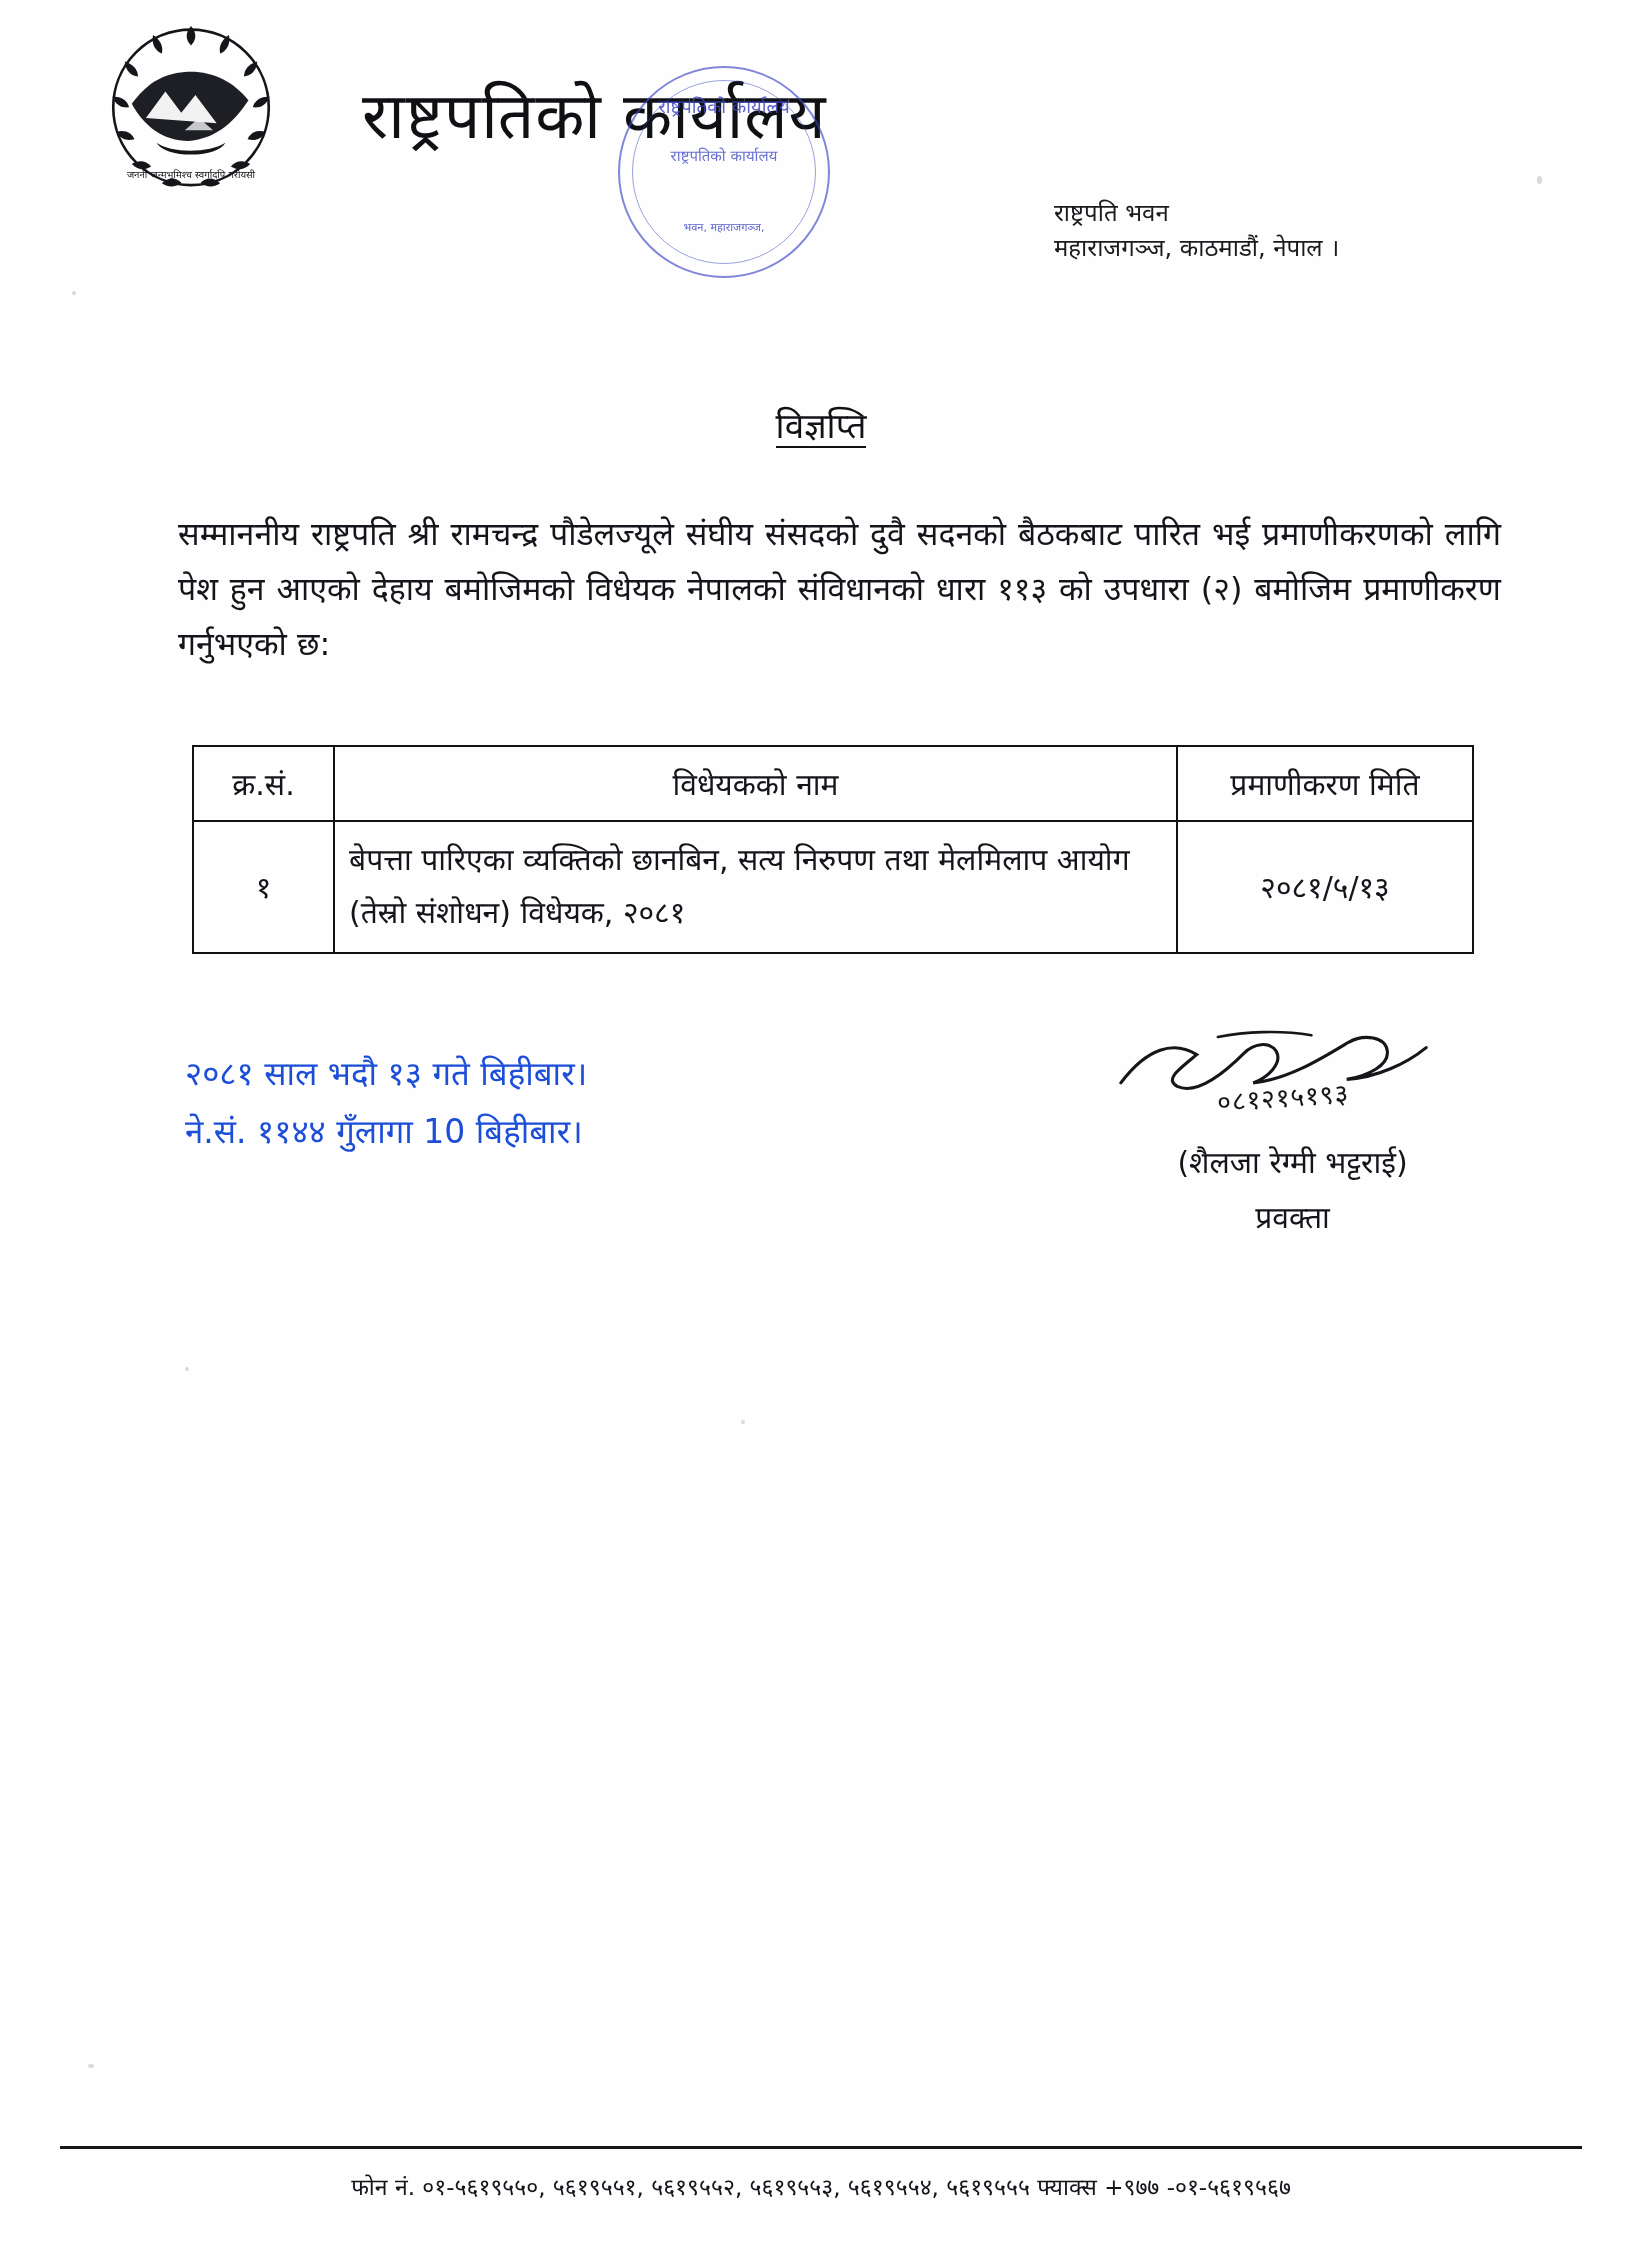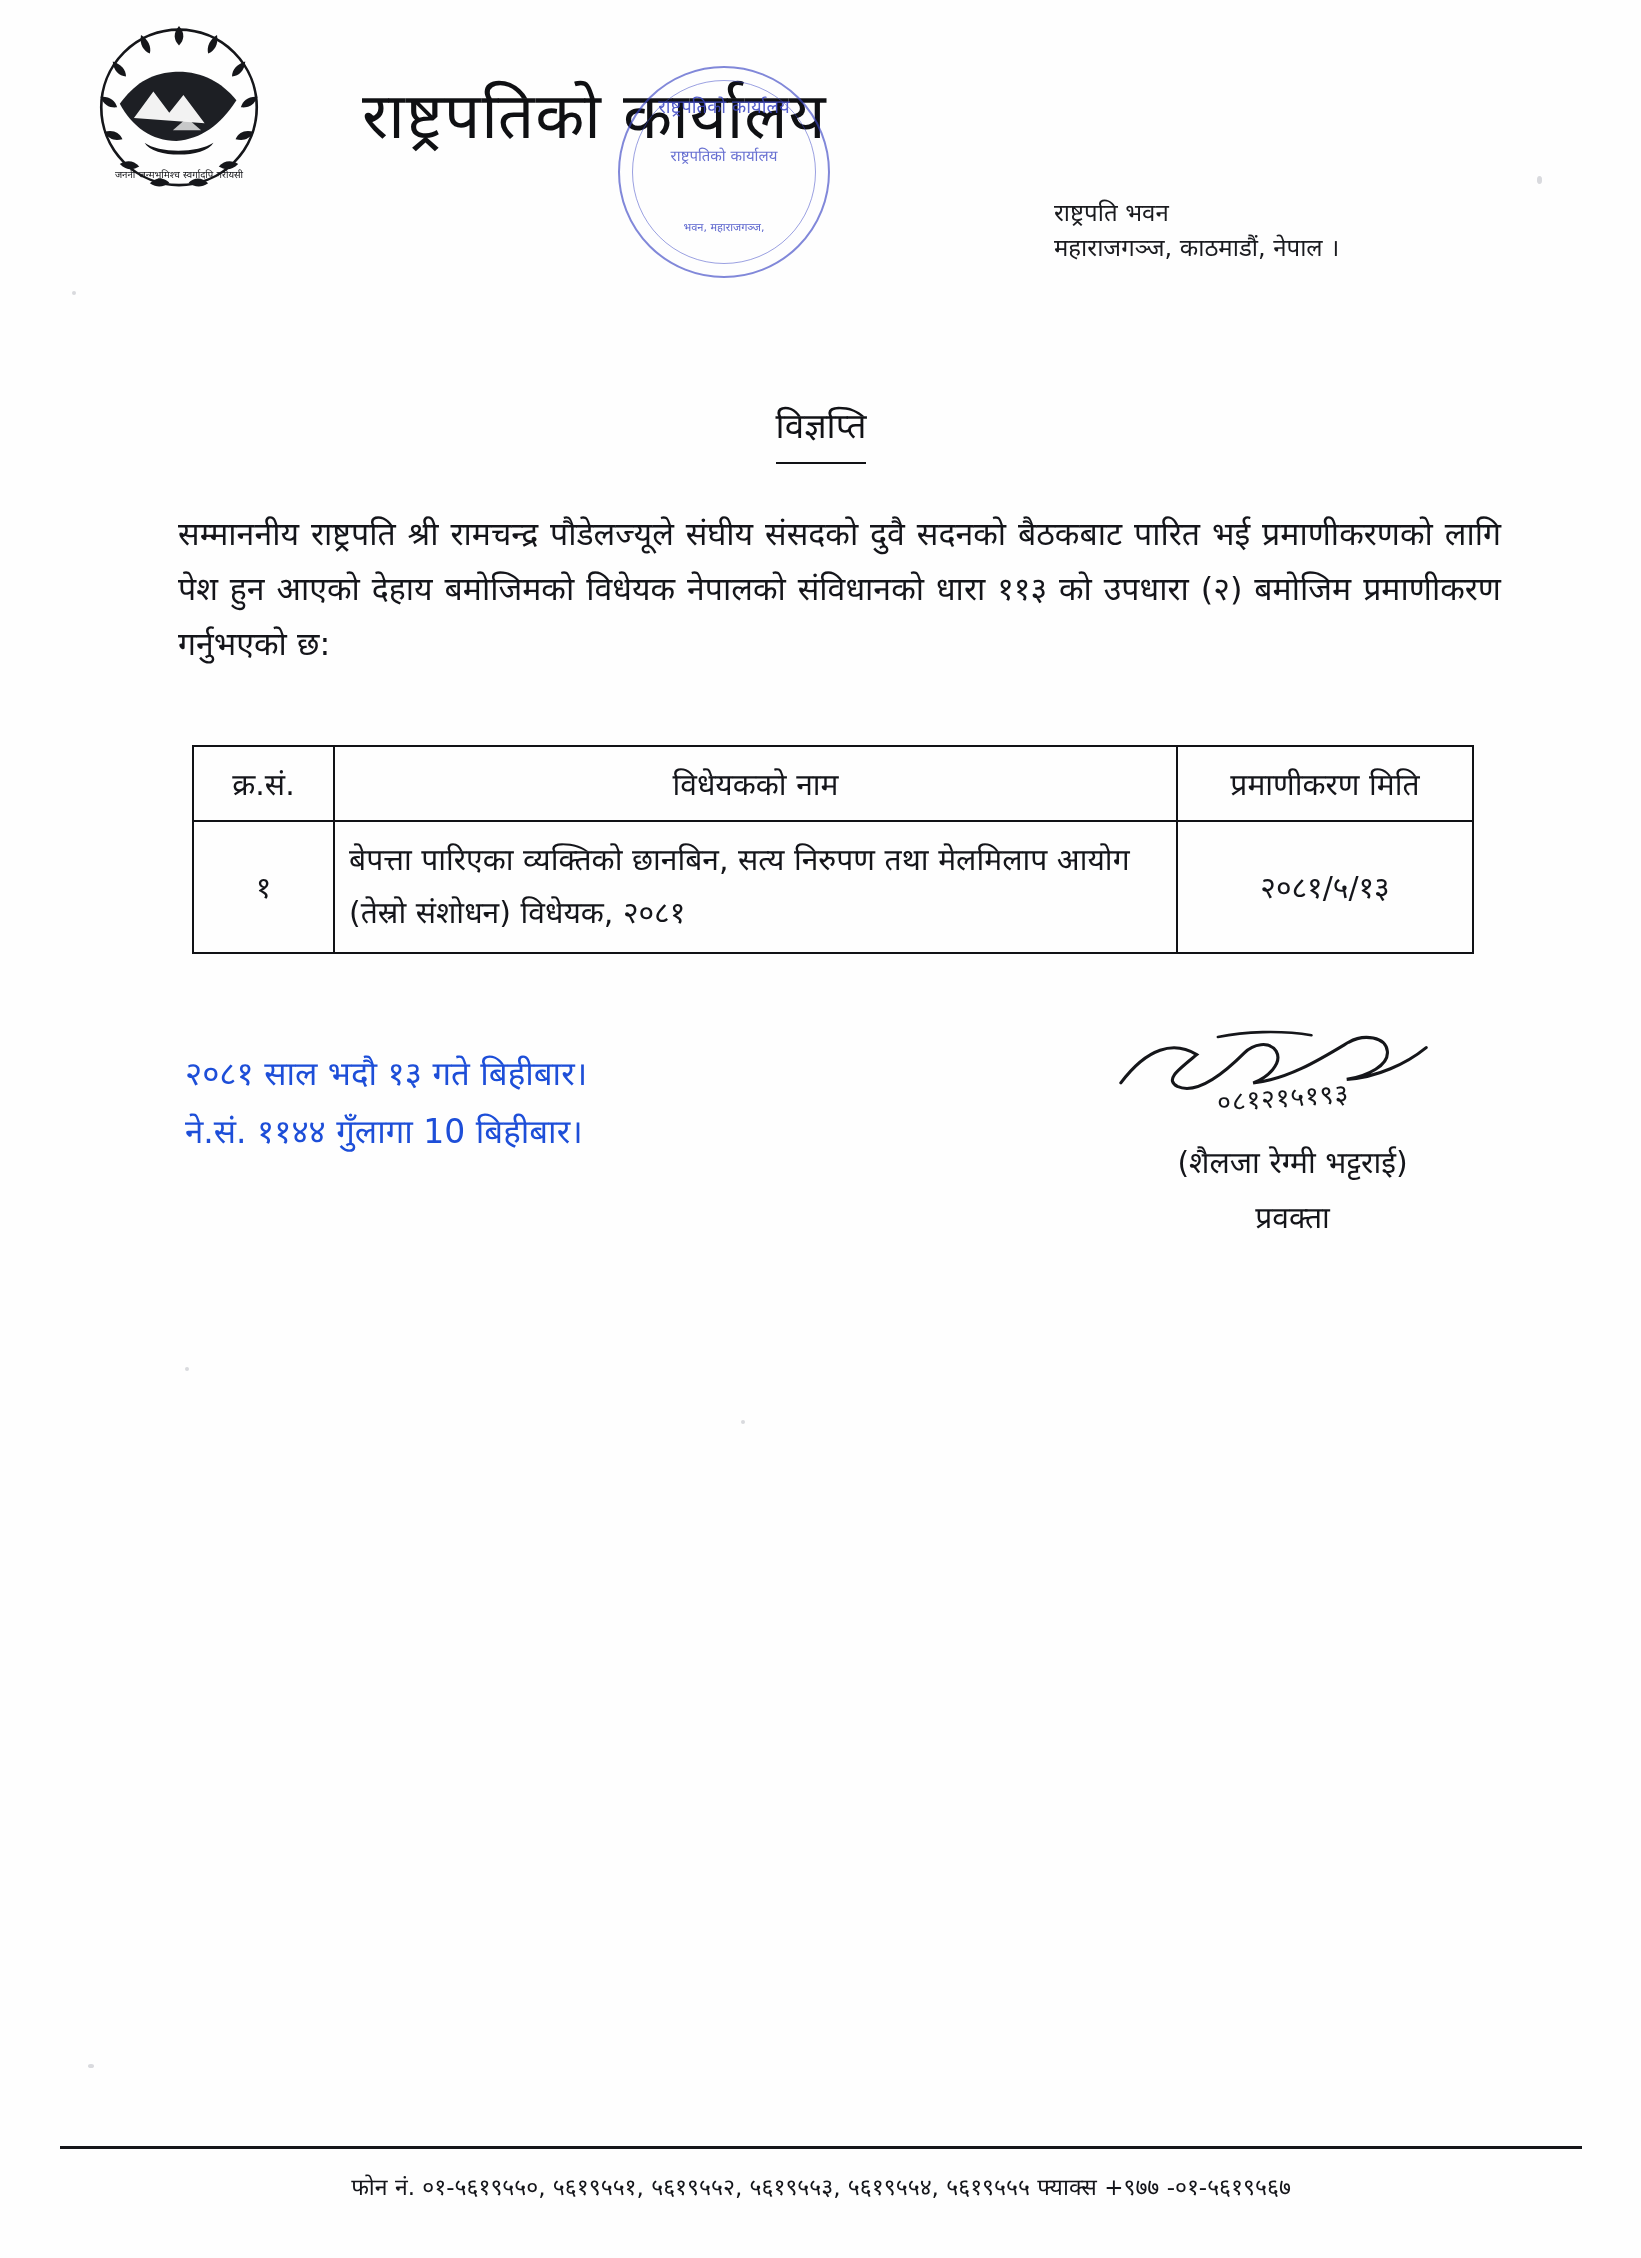--- a/index.html
+++ b/index.html
@@ -31,21 +31,21 @@
   
   .header {
     position: absolute;
     left: 0;
     top: 0;
     width: 100%;
     height: 318px;
   }
   .emblem {
     position: absolute;
-    left: 88px;
+    left: 100px;
     top: 19.4px;
     width: 182px;
     height: 182px;
   }
   .office-title {
     position: absolute;
     left: 362px;
     top: 84px;
     font-size: 64px;
     line-height: 1;
@@ -115,21 +115,21 @@
     position: absolute;
     top: 401px;
     left: 0;
     width: 100%;
     text-align: center;
     font-size: 35px;
     color: #111216;
   }
   .notice-title span {
     border-bottom: 2.6px solid #111216;
-    padding-bottom: 16px;
+    padding-bottom: 0;
   }
 
   .para {
     position: absolute;
     left: 178px;
     right: 141px;
     top: 507px;
     font-size: 32px;
     line-height: 1.72;
     text-align: justify;

